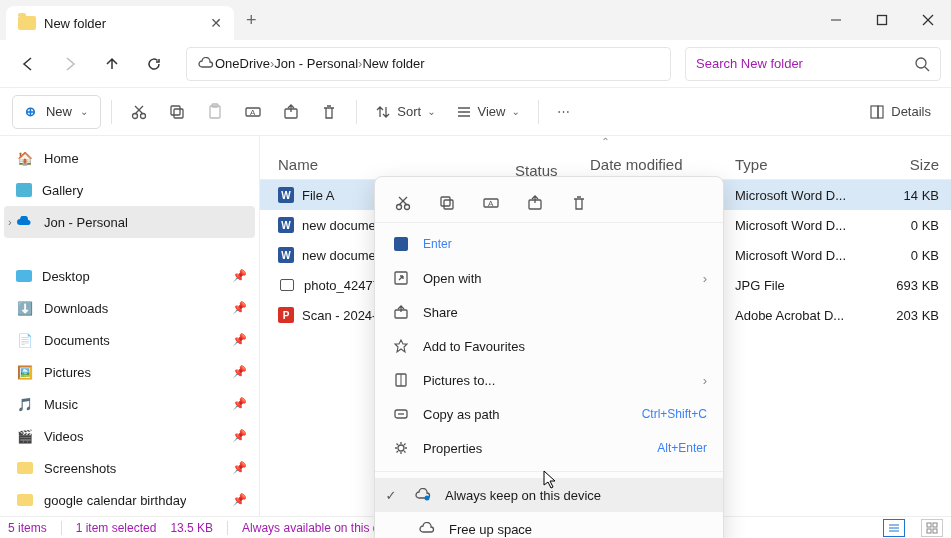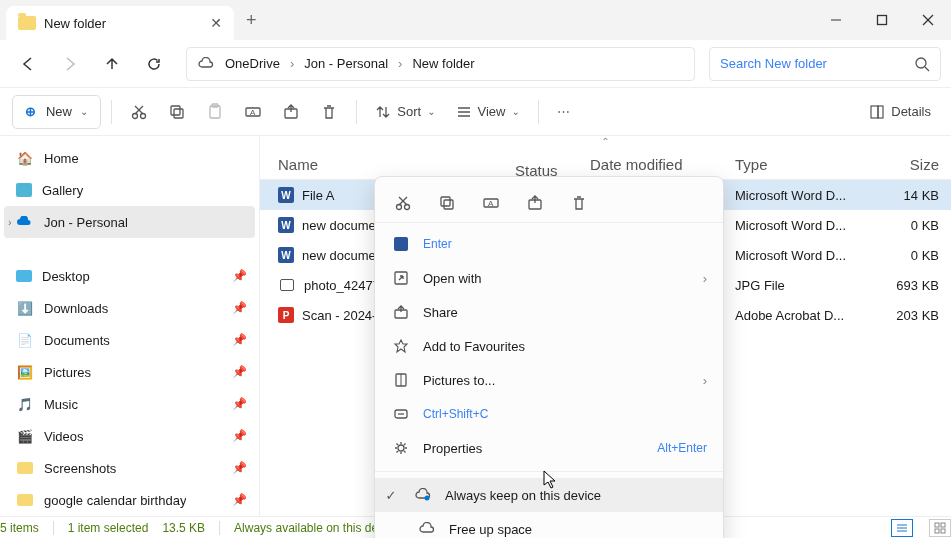--- a/index.html
+++ b/index.html
@@ -13,24 +13,24 @@
 .tab-title { flex: 1; font-size: 13px; }
 .tab-close { font-size: 14px; cursor: pointer; color: #555; }
 .new-tab { margin-left: 12px; font-size: 18px; color: #666; cursor: pointer; }
 .win-controls { margin-left: auto; display: flex; }
 .win-btn { width: 46px; height: 40px; display: flex; align-items: center; justify-content: center; cursor: pointer; }
 
 
 .navbar { height: 48px; background: #fff; display: flex; align-items: center; padding: 0 10px; gap: 6px; border-bottom: 1px solid #eee; }
 .nav-btn { width: 36px; height: 36px; display: flex; align-items: center; justify-content: center; cursor: pointer; border-radius: 4px; color: #333; }
 .nav-btn.disabled { color: #bbb; }
-.breadcrumb { flex: 1; height: 34px; background: #fff; border: 1px solid #e5e5e5; border-radius: 4px; display: flex; align-items: center; padding: 0 10px; gap: 10px; margin: 0 8px; }
+.breadcrumb { flex: 1; height: 34px; background: #fff; border: 1px solid #e5e5e5; border-radius: 4px; display: flex; align-items: center; padding: 0 10px; margin: 0 8px; }
 .crumb { display: flex; align-items: center; gap: 10px; }
 .crumb-sep { color: #888; }
-.searchbox { width: 232px; height: 34px; border: 1px solid #e5e5e5; border-radius: 4px; display: flex; align-items: center; padding: 0 10px; color: #3b82f6; }
+.searchbox { width: 256px; height: 34px; border: 1px solid #e5e5e5; border-radius: 4px; display: flex; align-items: center; padding: 0 10px; color: #a21caf; }
 .searchbox .placeholder { flex: 1; }
 
 
 .toolbar { height: 48px; background: #fff; display: flex; align-items: center; padding: 0 12px; gap: 4px; border-bottom: 1px solid #eee; }
 .tool-btn { height: 34px; padding: 0 8px; display: flex; align-items: center; justify-content: center; cursor: pointer; border-radius: 4px; color: #424242; gap: 6px; }
 .tool-btn.disabled { color: #bbb; }
 .tool-sep { width: 1px; height: 24px; background: #e3e3e3; margin: 0 6px; }
 .new-pill { border: 1px solid #ddd; border-radius: 5px; padding: 0 12px; color: #333; }
 .new-pill .plus { color: #1976d2; font-weight: bold; margin-right: 4px; }
 .tool-spacer { flex: 1; }
@@ -72,21 +72,21 @@
 .ctx-item.with-check { padding-left: 6px; }
 .ctx-check { width: 20px; text-align: center; color: #555; }
 .ctx-ico { width: 20px; display: flex; align-items: center; justify-content: center; color: #555; }
 .ctx-label { flex: 1; }
 .ctx-hint { color: #3b82f6; font-size: 12px; }
 .ctx-sep { height: 1px; background: #eee; margin: 6px 0; }
 .ctx-chev { color: #888; }
 .cursor { position: absolute; left: 543px; top: 470px; z-index: 200; font-size: 16px; }
 
 
-.statusbar { position: absolute; bottom: 0; left: 0; right: 0; height: 22px; background: #fff; border-top: 1px solid #eee; display: flex; align-items: center; padding: 0 0; gap: 14px; font-size: 12px; color: #4d7c0f; }
+.statusbar { position: absolute; bottom: 0; left: 0; right: 0; height: 22px; background: #fff; border-top: 1px solid #eee; display: flex; align-items: center; padding: 0 8px; gap: 14px; font-size: 12px; color: #a21caf; }
 .status-sep { width: 1px; height: 14px; background: #ddd; }
 .status-spacer { flex: 1; }
 .view-toggle { width: 22px; height: 18px; border: 1px solid #ccc; display: flex; align-items: center; justify-content: center; margin-left: 2px; cursor: pointer; }
 .view-toggle.active { border-color: #1976d2; color: #1976d2; }
 
 svg { display: block; }
 </style>
 </head>
 <body>
 
@@ -449,20 +449,21 @@
       <span class="ctx-label">Pictures to...</span>
       <span class="ctx-chev">›</span>
     </div>
   <div class="ctx-item">
       <span class="ctx-ico">
         <svg width="16" height="16">
           <rect x="2" y="4" width="12" height="8" rx="2" fill="none" stroke="#555" stroke-width="1.3"></rect>
           <line x1="5" y1="8" x2="11" y2="8" stroke="#555" stroke-width="1.3"></line>
         </svg>
       </span>
+      <span class="ctx-label">Copy as path</span>
       <span class="ctx-hint">Ctrl+Shift+C</span>
     </div>
   <div class="ctx-item">
       <span class="ctx-ico">
         <svg width="16" height="16">
           <circle cx="8" cy="8" r="3" fill="none" stroke="#555" stroke-width="1.3"></circle>
           <path d="M8 2 L8 4 M8 12 L8 14 M2 8 L4 8 M12 8 L14 8 M3.5 3.5 L5 5 M11 11 L12.5 12.5 M12.5 3.5 L11 5 M5 11 L3.5 12.5" stroke="#555" stroke-width="1.3"></path>
         </svg>
       </span>
       <span class="ctx-label">Properties</span>

